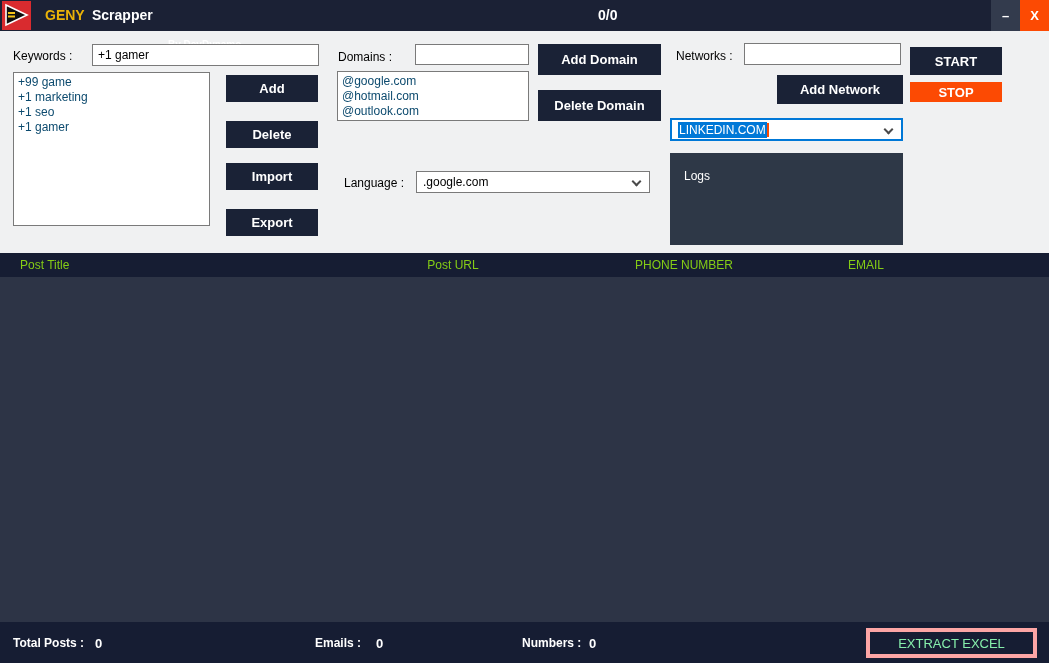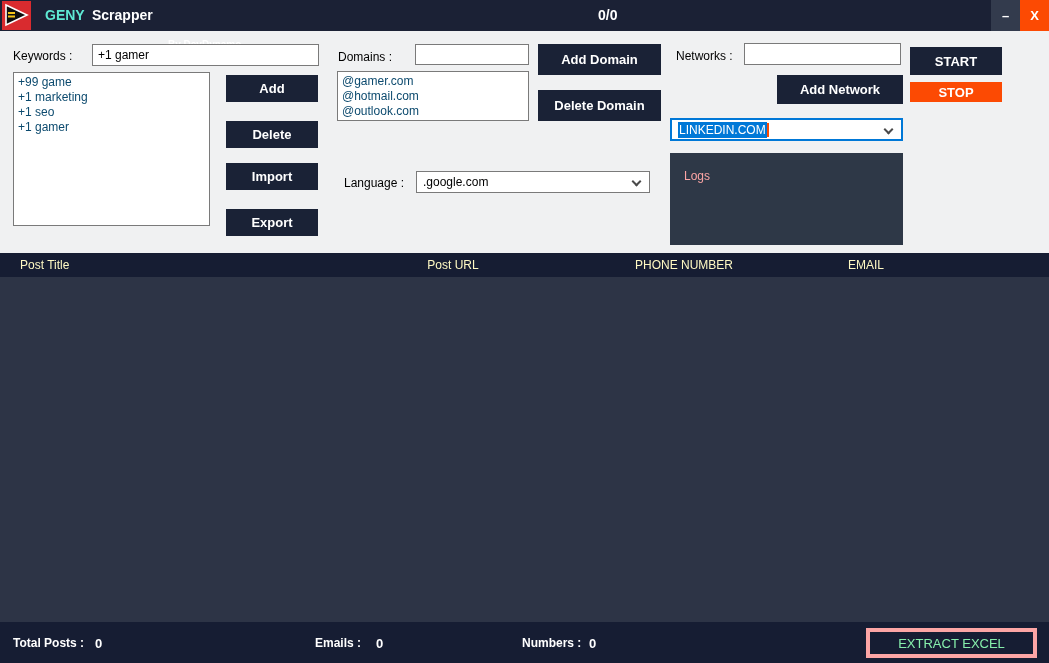--- a/index.html
+++ b/index.html
@@ -11,21 +11,21 @@
   }
 
   
   .titlebar {
     position: absolute; left: 0; top: 0; width: 1049px; height: 31px;
     background: #1b2135;
   }
   .logo {
     position: absolute; left: 2px; top: 1px; width: 29px; height: 29px;
   }
-  .brand   { position: absolute; left: 45px;  top: 7px; font-size: 14px; font-weight: bold; color: #5eead4; }
+  .brand   { position: absolute; left: 45px;  top: 7px; font-size: 14px; font-weight: bold; color: #eab308; }
   .appname { position: absolute; left: 92px;  top: 7px; font-size: 14px; font-weight: bold; color: #ffffff; }
   .byline  { position: absolute; left: 168px; top: 9px; font-size: 10px; font-weight: bold; color: #ffffff; margin-top: 30px; }
   .counter { position: absolute; left: 598px; top: 7px; font-size: 14px; font-weight: bold; color: #ffffff; }
   .win-btn {
     position: absolute; top: 0; width: 29px; height: 31px;
     display: flex; align-items: center; justify-content: center;
     color: #ffffff; font-size: 13px; cursor: pointer; border: none;
   }
   .btn-min   { left: 991px;  background: #333b4d; font-weight: bold; }
   .btn-close { left: 1020px; background: #fc4a03; font-weight: bold; }
@@ -65,29 +65,29 @@
   }
   .combo-focus { border: 2px solid #0078d7; }
   .sel-highlight { background: #0078d7; color: #fff; padding: 1px 1px; }
   .caret { display: inline-block; width: 2px; height: 14px; background: #fc4a03; vertical-align: middle; }
 
   
   .logs {
     position: absolute; left: 670px; top: 153px; width: 233px; height: 92px;
     background: #2e3847;
   }
-  .logs-title { color: #fca5a5; font-size: 12px; padding: 16px 0 0 14px; }
+  .logs-title { color: #ffffff; font-size: 12px; padding: 16px 0 0 14px; }
 
   
   .grid-header {
     position: absolute; left: 0; top: 253px; width: 1049px; height: 24px;
     background: #161d33;
   }
   .grid-header span {
-    position: absolute; top: 5px; font-size: 12px; color: #fef9c3; white-space: nowrap;
+    position: absolute; top: 5px; font-size: 12px; color: #84cc16; white-space: nowrap;
   }
   .gh-title { left: 20px; }
   .gh-url   { left: 453px; transform: translateX(-50%); }
   .gh-phone { left: 684px; transform: translateX(-50%); }
   .gh-email { left: 866px; transform: translateX(-50%); }
   .grid-body {
     position: absolute; left: 0; top: 277px; width: 1049px; height: 345px;
     background: #2d3446;
   }
 
@@ -137,21 +137,21 @@
     </div>
 
   <button class="navy-btn" style="left:226px; top:75px;  width:92px; height:27px;">Add</button>
   <button class="navy-btn" style="left:226px; top:121px; width:92px; height:27px;">Delete</button>
   <button class="navy-btn" style="left:226px; top:163px; width:92px; height:27px;">Import</button>
   <button class="navy-btn" style="left:226px; top:209px; width:92px; height:27px;">Export</button>
 
   <span class="lbl" style="left:338px; top:50px;">Domains :</span>
   <input class="tb" style="left: 415px; top: 44px; width: 114px; height: 21px;" value="">
   <div class="listbox" style="left:337px; top:71px; width:192px; height:50px;">
-      <div class="list-item">@gamer.com</div>
+      <div class="list-item">@google.com</div>
       <div class="list-item">@hotmail.com</div>
       <div class="list-item">@outlook.com</div>
     </div>
   <button class="navy-btn" style="left:538px; top:44px; width:123px; height:31px;">Add Domain</button>
   <button class="navy-btn" style="left:538px; top:90px; width:123px; height:31px;">Delete Domain</button>
 
   <span class="lbl" style="left:344px; top:176px;">Language :</span>
   <div class="combo" style="left:416px; top:171px; width:234px; height:22px;">
     <span>.google.com</span>
     <span class="chev"></span>

